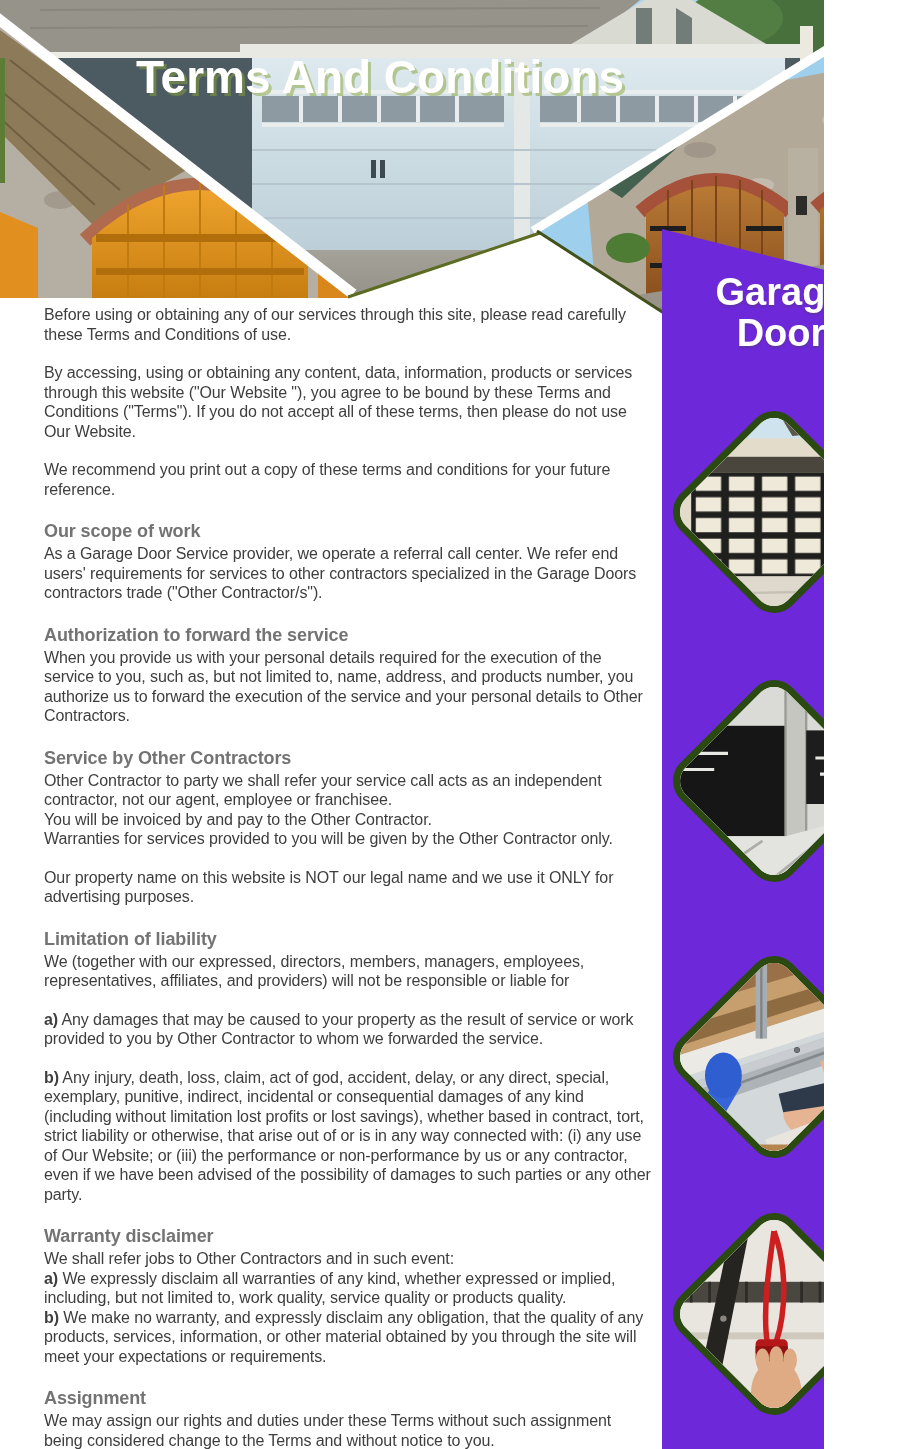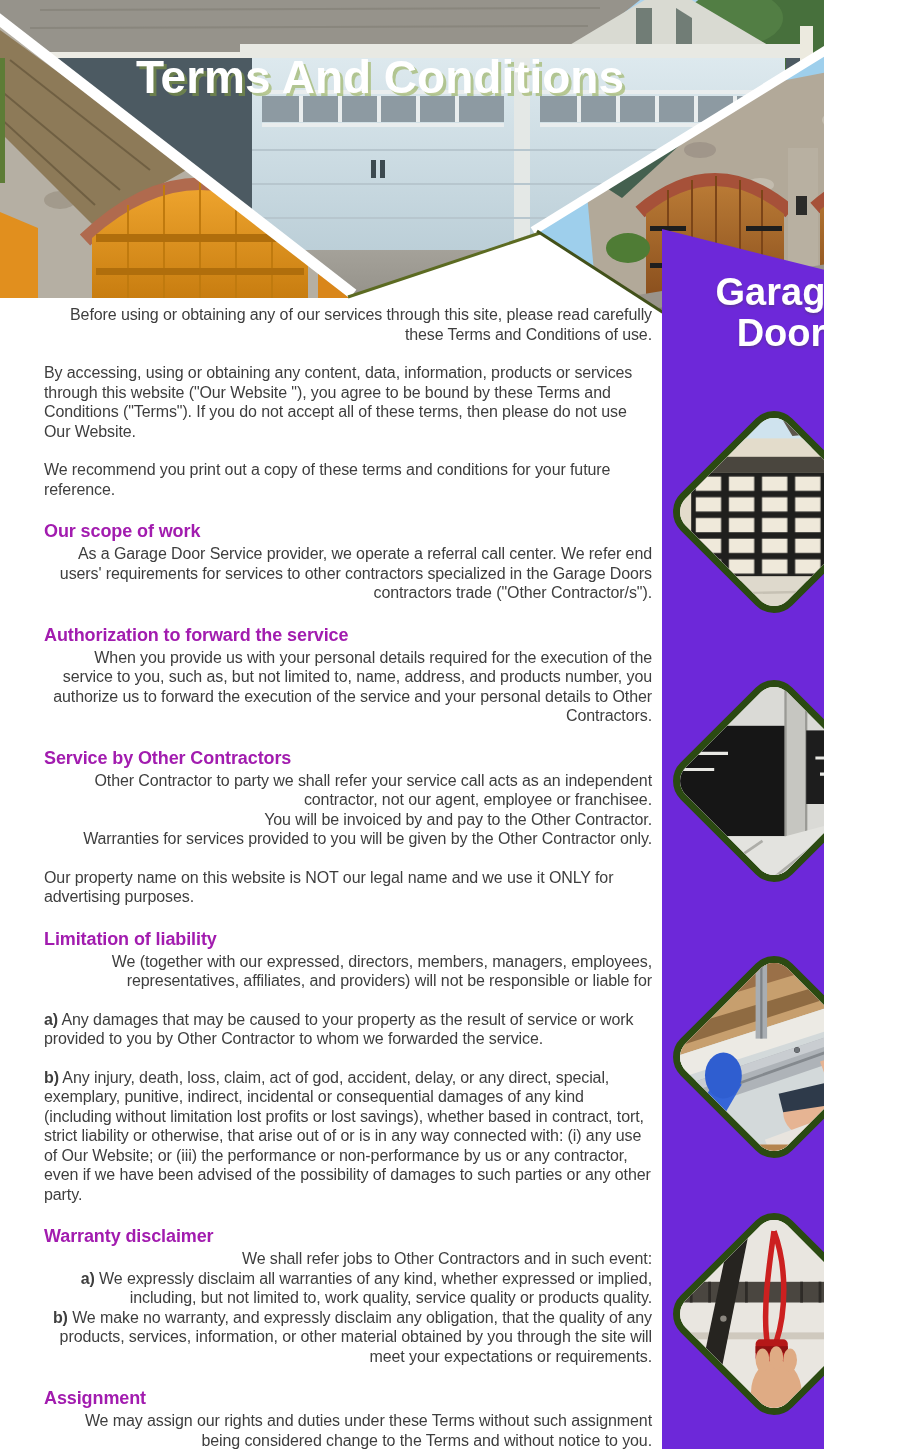--- a/index.html
+++ b/index.html
@@ -34,24 +34,24 @@
   }
   .diamond .art svg { width: 100%; height: 100%; display: block; }
 
   
   .content {
     position: absolute; left: 44px; top: 296px; width: 608px;
     color: #3e3e3e; font-size: 16px; line-height: 19.5px;
     letter-spacing: -0.1px;
   }
   .content p { margin: 19px 0 0 0; }
-  .content p.tight { margin-top: 0; text-align: right; }
+  .content p.tight { margin-top: 0; }
   .content p.first { margin-top: 9px; }
   .section-heading {
-    font-size: 18px; font-weight: bold; color: #a21caf;
+    font-size: 18px; font-weight: bold; color: #737373;
     line-height: 21px; margin: 22px 0 2px 0;
   }
 </style>
 </head>
 <body>
 
 <div class="page">
 
   <svg class="hero" width="900" height="316" viewBox="0 0 900 316">
     <defs>

